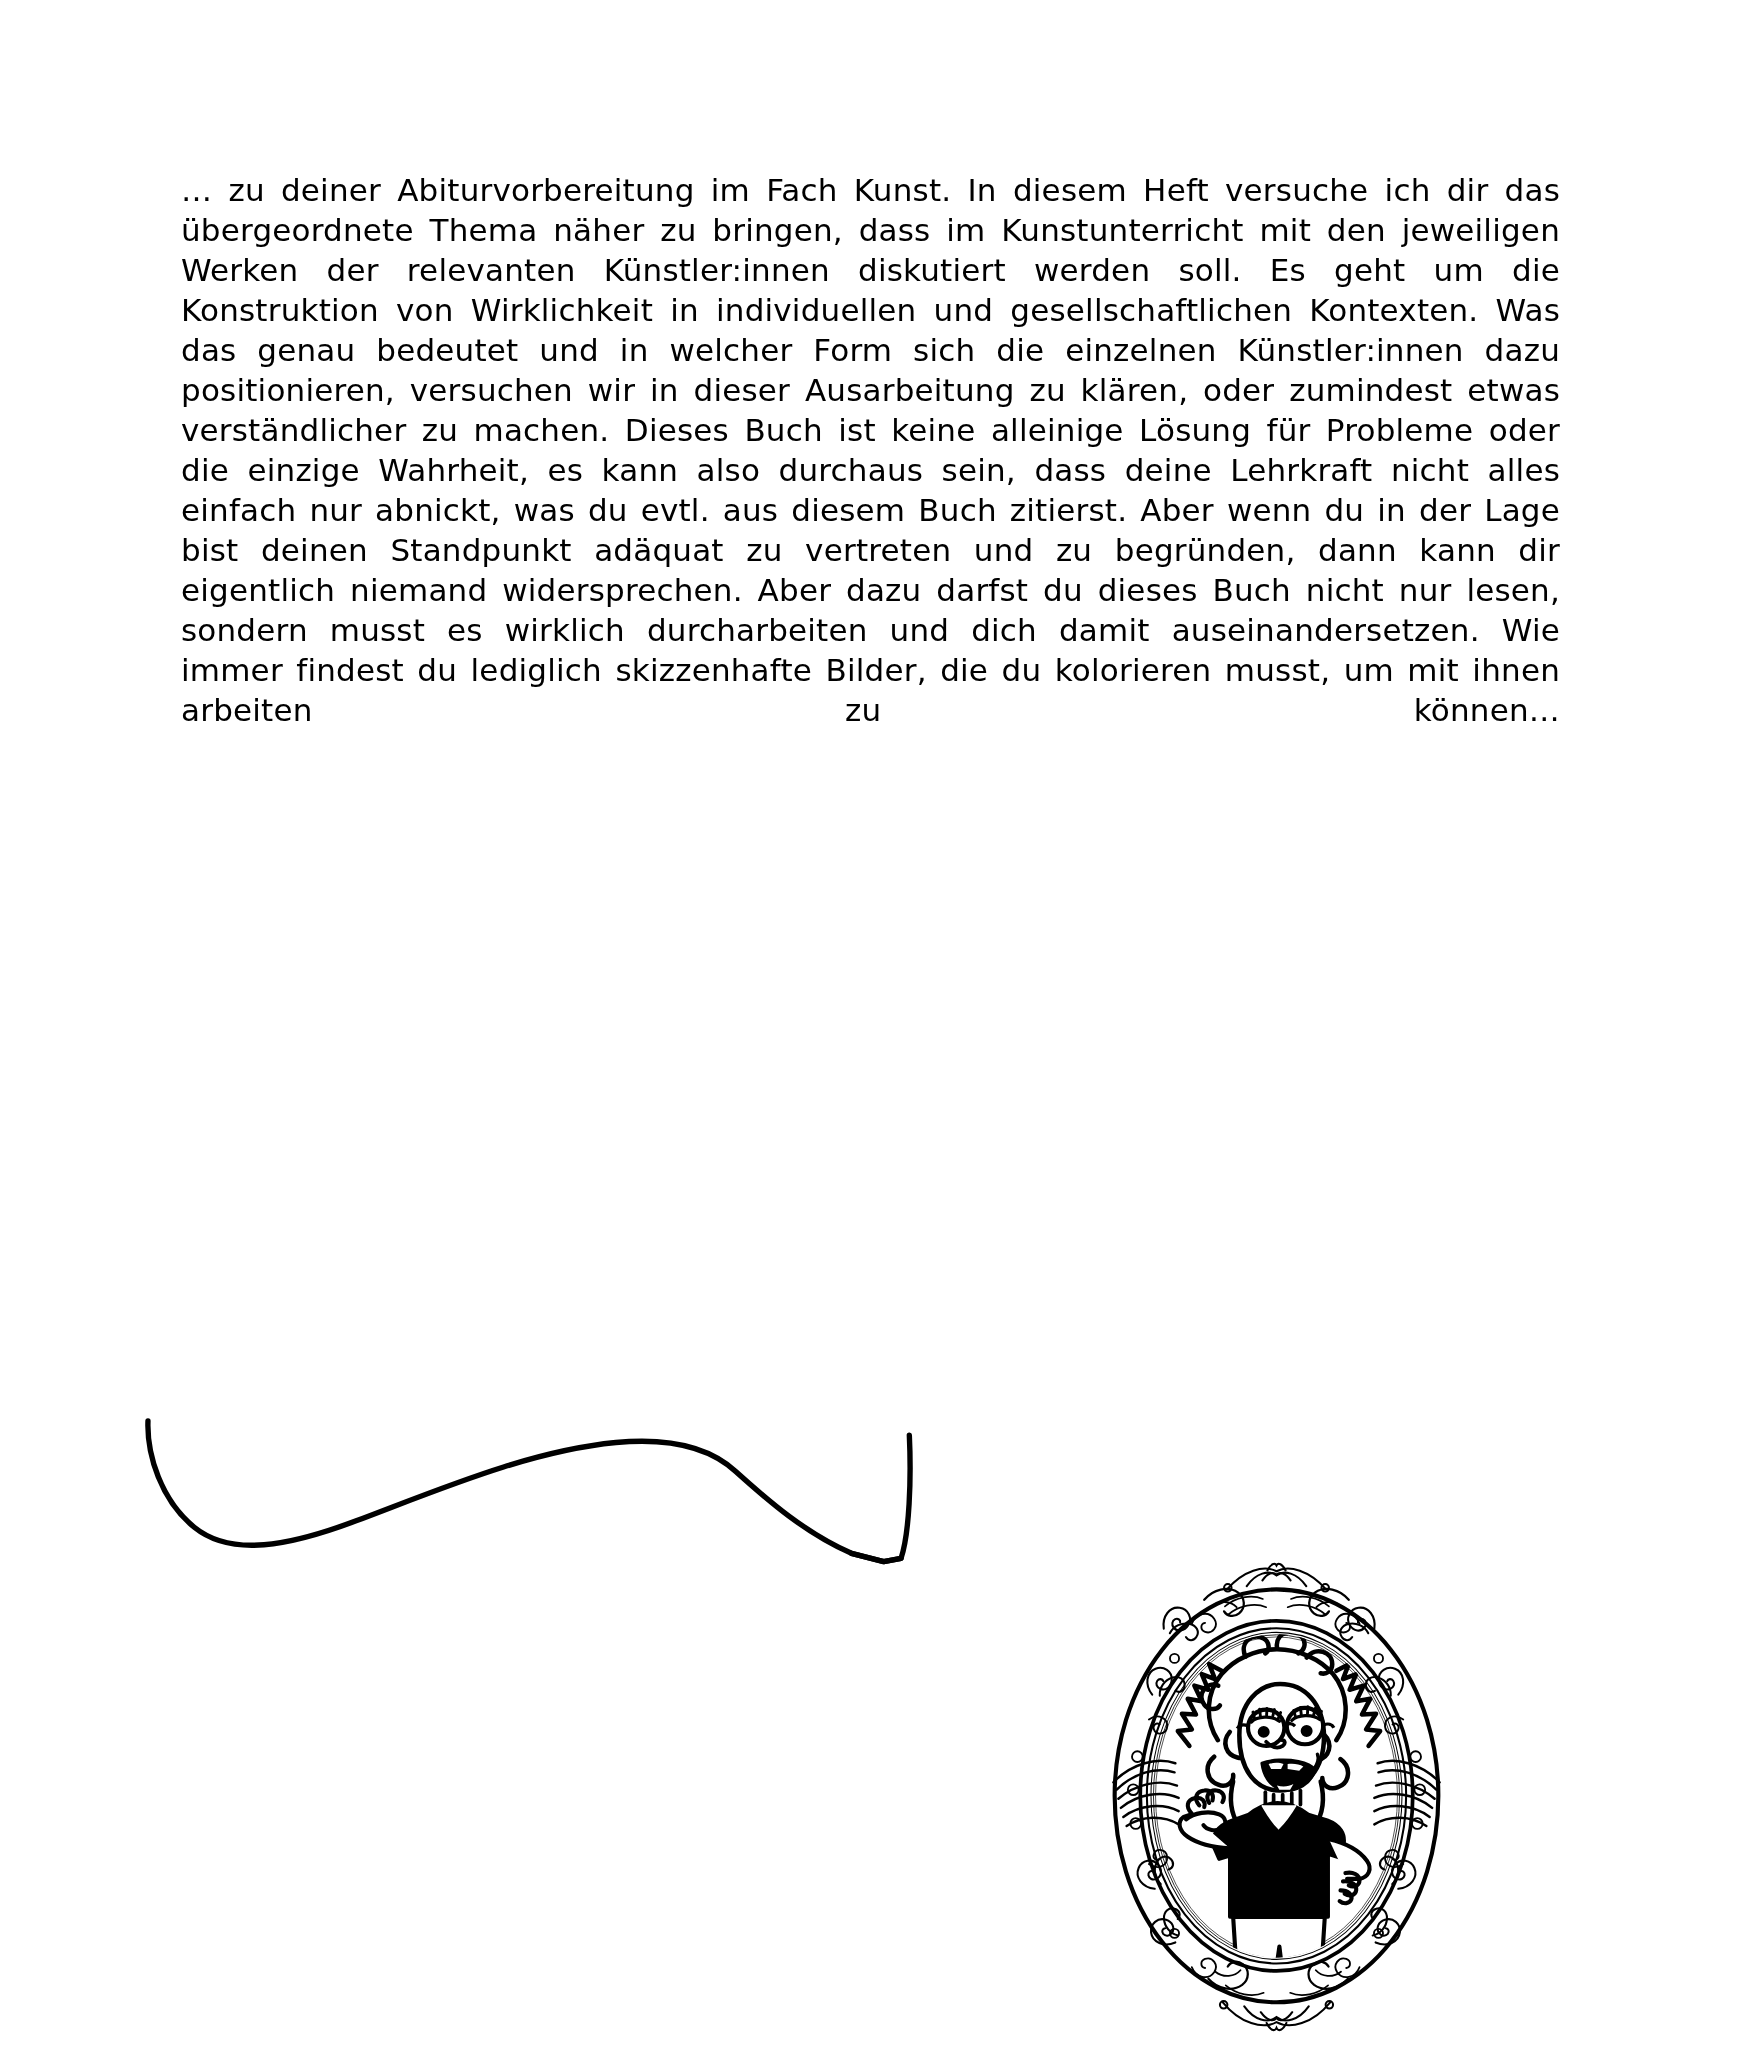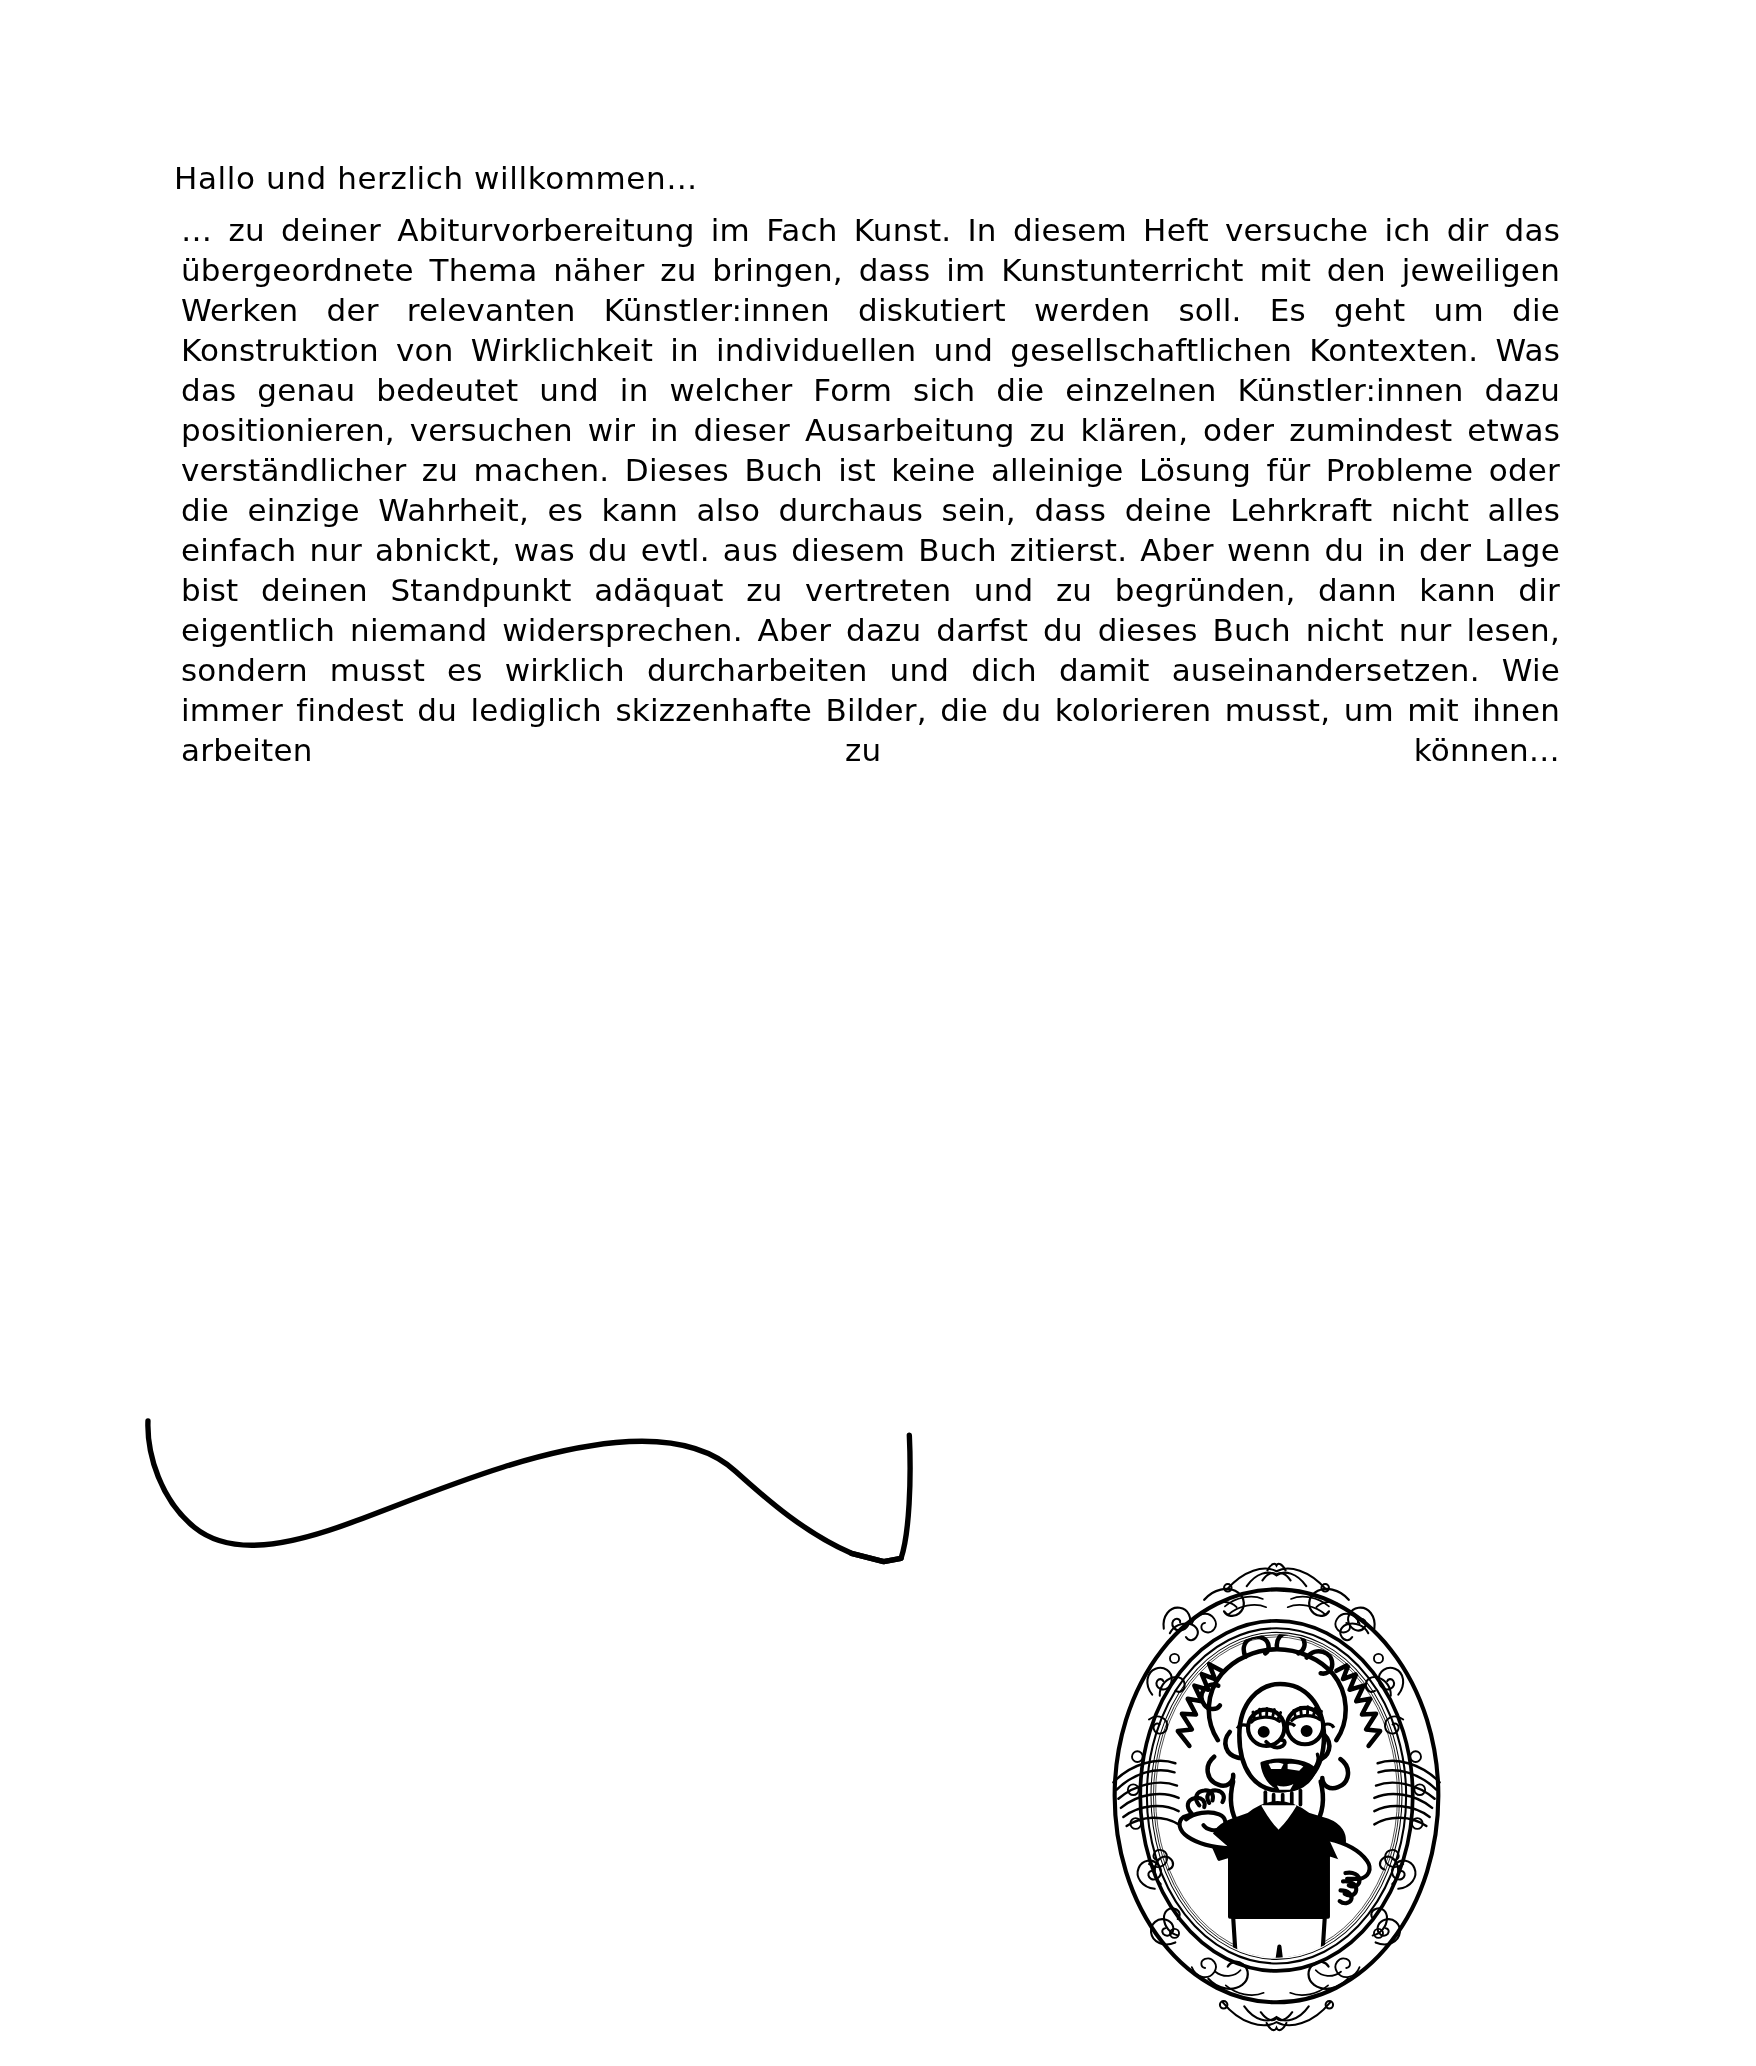--- a/index.html
+++ b/index.html
@@ -70,21 +70,20 @@
     width: 417px;
     height: 550px;
   }
 </style>
 </head>
 <body>
 
 <div class="page">
 
   <div class="bubble-text">
-    <div class="bubble-heading">Hallo und herzlich willkommen…</div>
     <div class="bubble-para">… zu deiner Abiturvorbereitung im Fach Kunst. In diesem Heft versuche ich dir das übergeordnete Thema näher zu bringen, dass im Kunstunterricht mit den jeweiligen Werken der relevanten Künstler:innen diskutiert werden soll. Es geht um die Konstruktion von Wirklichkeit in individuellen und gesellschaftlichen Kontexten. Was das genau bedeutet und in welcher Form sich die einzelnen Künstler:innen dazu positionieren, versuchen wir in dieser Ausarbeitung zu klären, oder zumindest etwas verständlicher zu machen. Dieses Buch ist keine alleinige Lösung für Probleme oder die einzige Wahrheit, es kann also durchaus sein, dass deine Lehrkraft nicht alles einfach nur abnickt, was du evtl. aus diesem Buch zitierst. Aber wenn du in der Lage bist deinen Standpunkt adäquat zu vertreten und zu begründen, dann kann dir eigentlich niemand widersprechen. Aber dazu darfst du dieses Buch nicht nur lesen, sondern musst es wirklich durcharbeiten und dich damit auseinandersetzen. Wie immer findest du lediglich skizzenhafte Bilder, die du kolorieren musst, um mit ihnen arbeiten zu können…</div>
   </div>
 
   <div class="bubble-tail">
     <svg width="992" height="182" viewBox="0 0 2400 440" xmlns="http://www.w3.org/2000/svg">
       <path d="M 58 58
                C 55 140, 90 250, 170 315
                C 260 388, 400 360, 560 300
                C 760 225, 980 130, 1190 110
                C 1330 97, 1420 125, 1480 180

